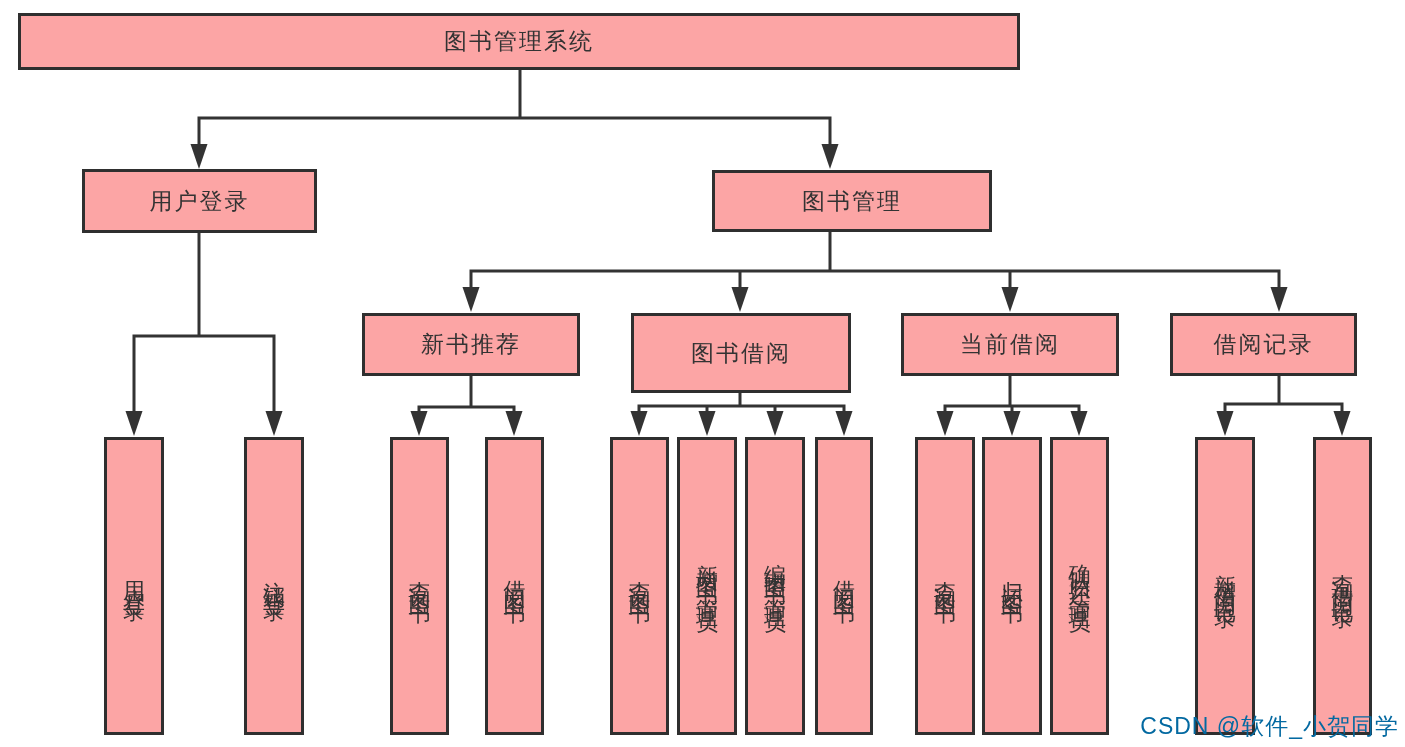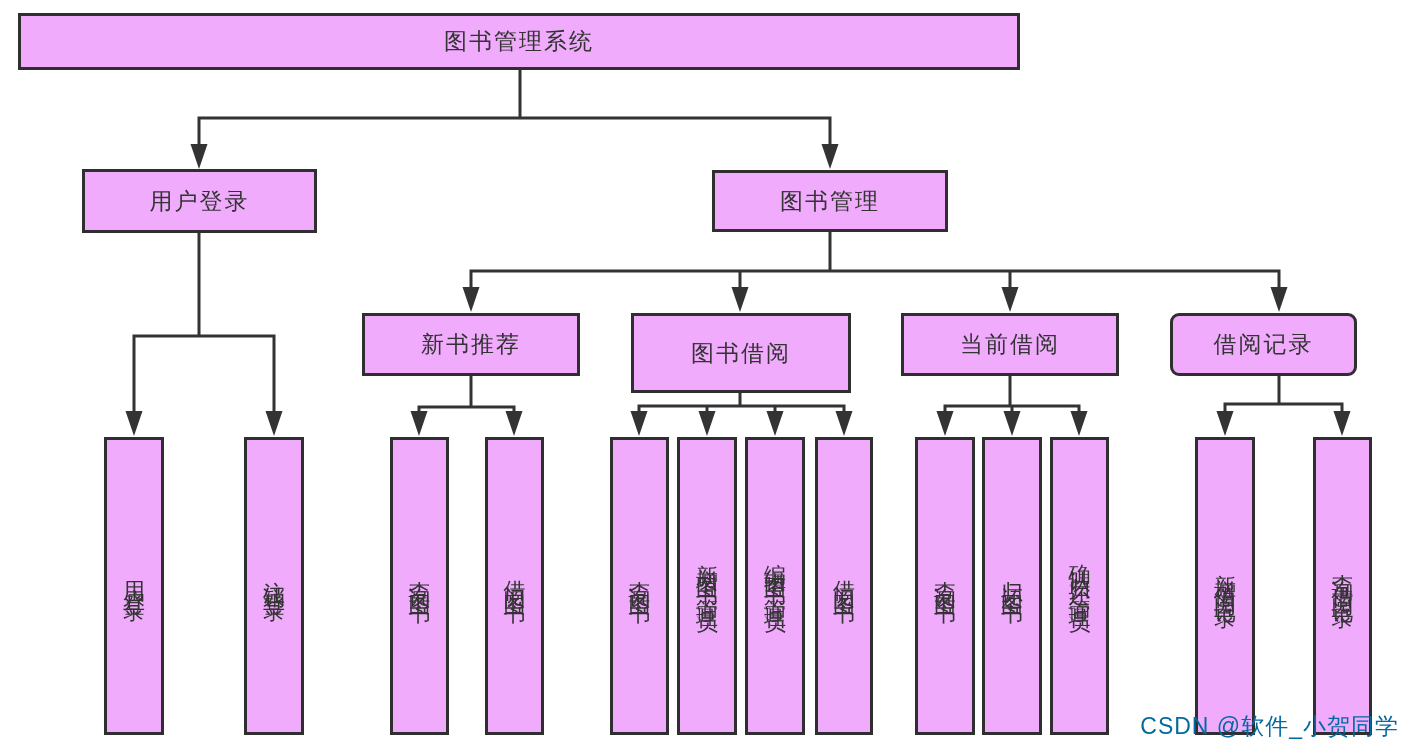--- a/index.html
+++ b/index.html
@@ -4,21 +4,21 @@
 <style>
   html,body{margin:0;padding:0;background:#ffffff;}
   .stage{
     position:relative;width:1405px;height:747px;background:#ffffff;
     font-family:"Liberation Sans","DejaVu Sans",sans-serif;overflow:hidden;
   }
   .connectors{position:absolute;left:0;top:0;z-index:1;}
   .connectors path{stroke:#333333;stroke-width:3;fill:none;}
   .connectors polygon{fill:#333333;stroke:none;}
   .box{
-    position:absolute;box-sizing:border-box;background:#f0abfc;
+    position:absolute;box-sizing:border-box;background:#fca5a5;
     border:3px solid #2f2f2f;color:#333333;
     display:flex;align-items:center;justify-content:center;
     z-index:2;
   }
   .hbox{font-size:23px;letter-spacing:2px;white-space:nowrap;}
   .vbox{padding-bottom:18px;}
   .vbox .vlabel{
     writing-mode:vertical-rl;text-orientation:mixed;
     font-size:22px;letter-spacing:7px;line-height:1.1;white-space:nowrap;
   }
@@ -76,26 +76,26 @@
 
     <path d="M1279 376 V404"></path>
     <path d="M1225 412 V404 H1342 V412"></path>
     <polygon points="1216.5,411 1233.5,411 1225,436"></polygon>
     <polygon points="1333.5,411 1350.5,411 1342,436"></polygon>
   </svg>
 
   <div class="box hbox" style="left:18px;top:13px;width:1002px;height:57px;">图书管理系统</div>
 
   <div class="box hbox" style="left:82px;top:169px;width:235px;height:64px;">用户登录</div>
-  <div class="box hbox" style="left:712px;top:170px;width:236px;height:62px;text-align:center;">图书管理</div>
+  <div class="box hbox" style="left:712px;top:170px;width:280px;height:62px;text-align:center;">图书管理</div>
 
   <div class="box hbox" style="left:362px;top:313px;width:218px;height:63px;">新书推荐</div>
   <div class="box hbox" style="left:631px;top:313px;width:220px;height:80px;">图书借阅</div>
   <div class="box hbox" style="left:901px;top:313px;width:218px;height:63px;font-family:Liberation Serif, serif;">当前借阅</div>
-  <div class="box hbox" style="left:1170px;top:313px;width:187px;height:63px;border-radius:9px;">借阅记录</div>
+  <div class="box hbox" style="left:1170px;top:313px;width:187px;height:63px;">借阅记录</div>
 
   <div class="box vbox" style="left:104px;top:437px;width:60px;height:298px;">
     <span class="vlabel">用户登录</span>
   </div>
   <div class="box vbox" style="left:244px;top:437px;width:60px;height:298px;">
     <span class="vlabel">注销登录</span>
   </div>
 
   <div class="box vbox" style="left:390px;top:437px;width:59px;height:298px;">
     <span class="vlabel">查询图书</span>

